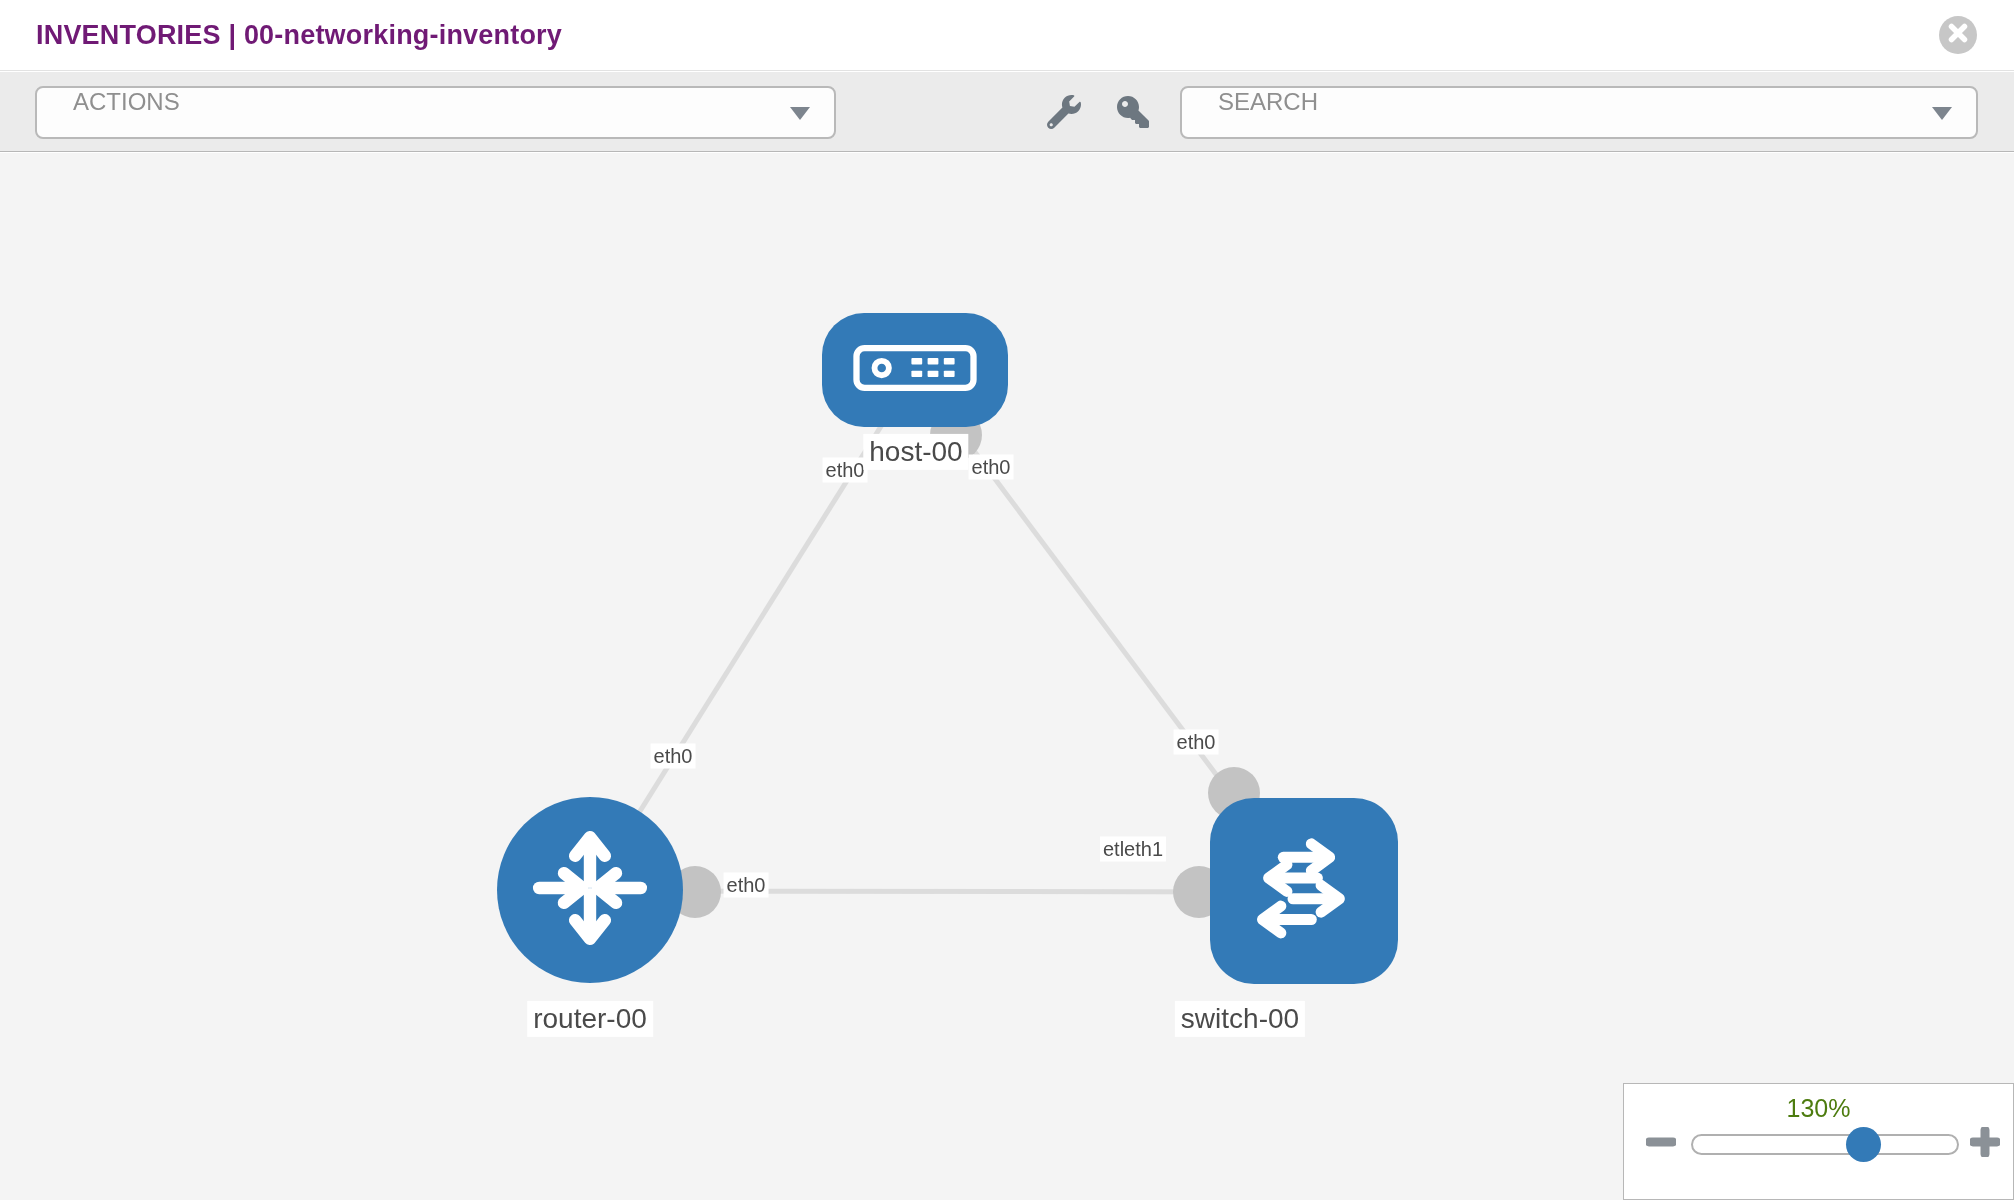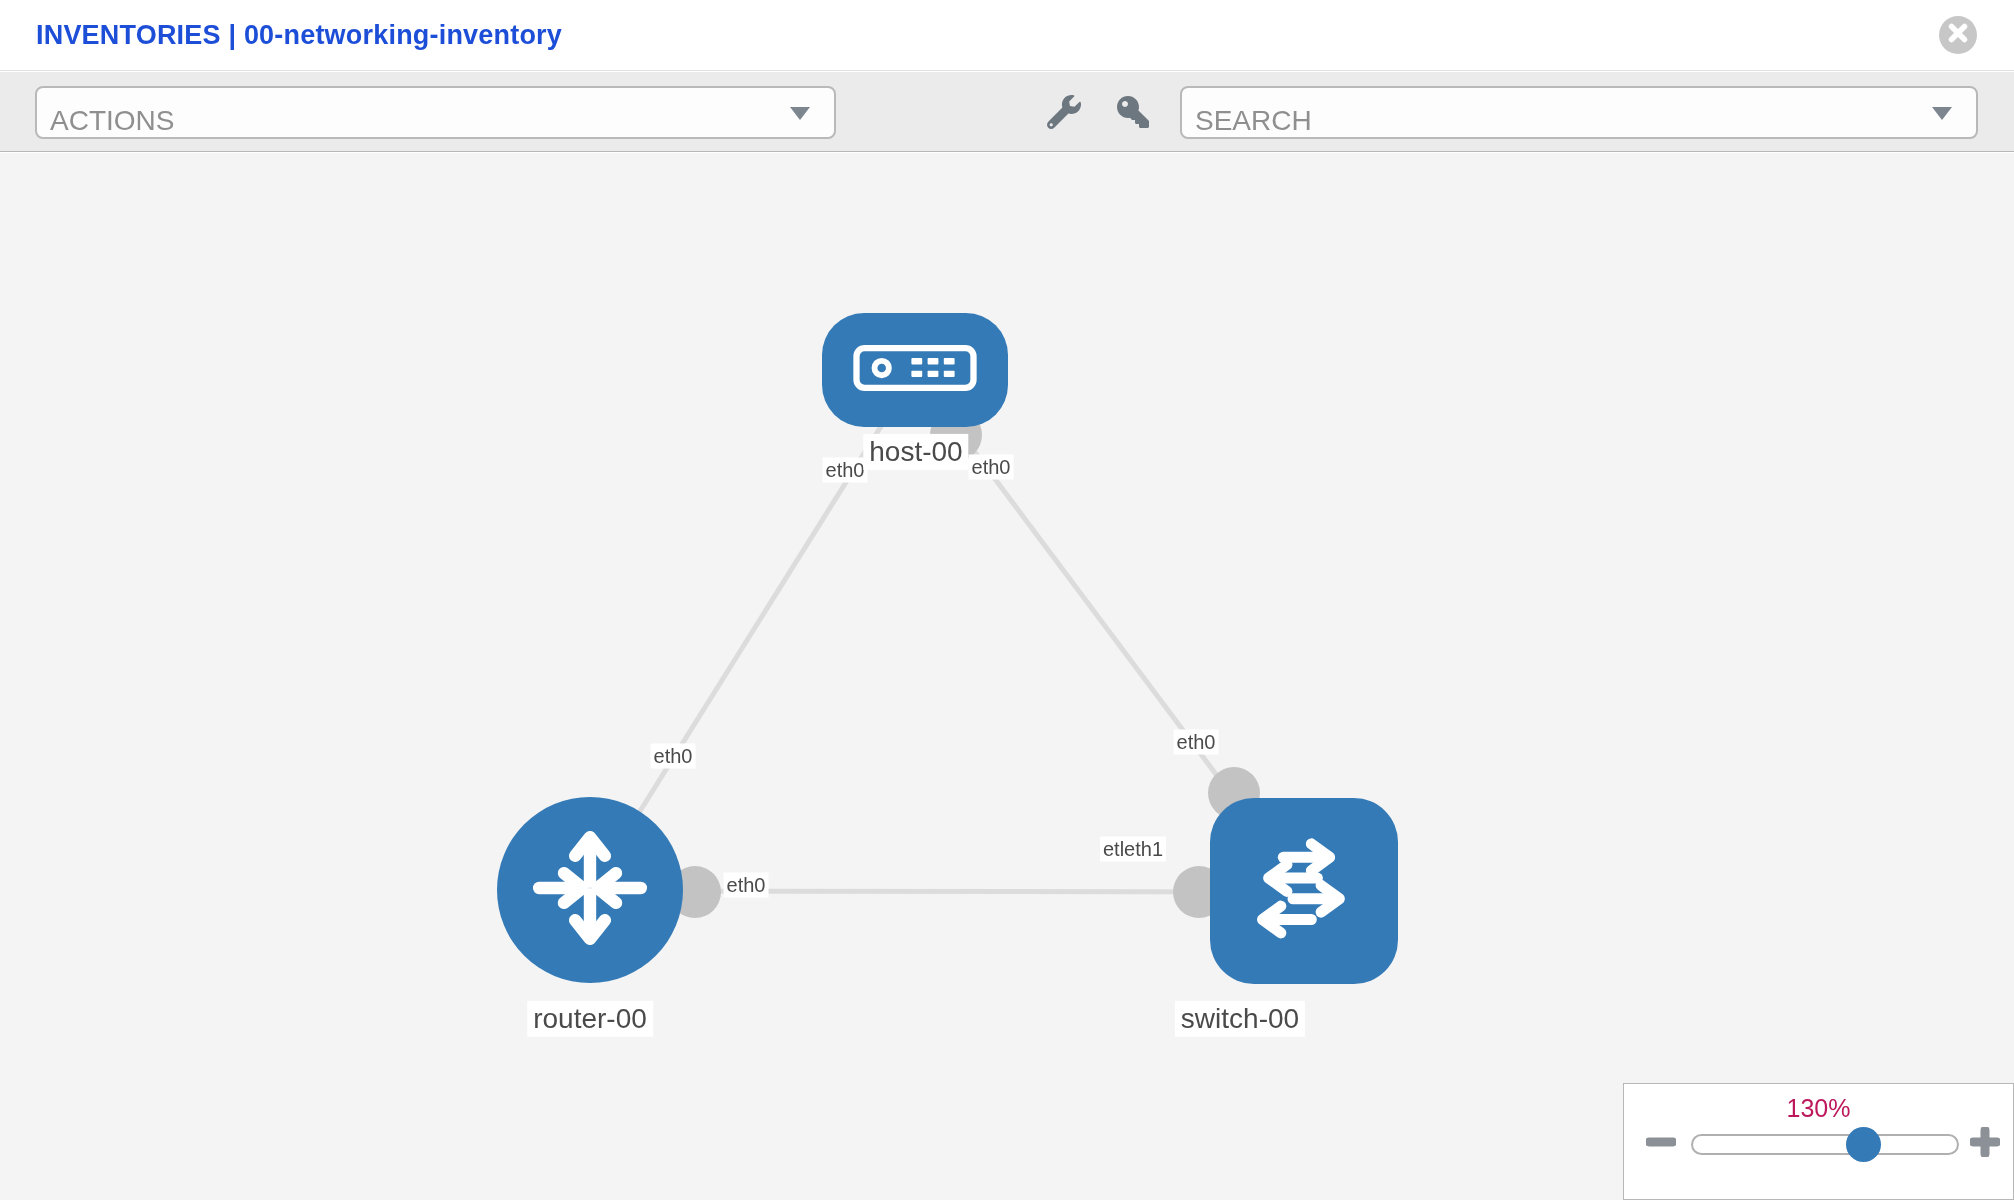--- a/index.html
+++ b/index.html
@@ -4,31 +4,31 @@
 <style>
   * { margin:0; padding:0; box-sizing:border-box; }
   html,body { width:2014px; height:1200px; overflow:hidden;
               font-family:"Liberation Sans","DejaVu Sans",sans-serif; background:#fff; }
   #app { position:relative; width:2014px; height:1200px; }
 
   
   .header { position:absolute; left:0; top:0; width:2014px; height:71px;
             background:#ffffff; border-bottom:1px solid #e2e2e2; }
   .title  { position:absolute; left:36px; top:50%; transform:translateY(-50%);
-            font-size:27px; font-weight:bold; color:#1d4ed8; letter-spacing:0.2px; }
+            font-size:27px; font-weight:bold; color:#701a75; letter-spacing:0.2px; }
   .close-btn { position:absolute; right:37px; top:16px; width:38px; height:38px;
                border-radius:50%; background:#c7c7c7; display:flex;
                align-items:center; justify-content:center; cursor:pointer; }
 
   
   .toolbar { position:absolute; left:0; top:72px; width:2014px; height:80px;
              background:#ebebeb; border-bottom:1px solid #b7b7b7; }
   .select  { position:absolute; top:14px; height:53px; background:#fdfdfd;
              border:2px solid #b9b9b9; border-radius:8px; display:flex;
-             align-items:flex-end; padding:0 13px; font-size:28px; color:#8f8f8f;
+             align-items:flex-start; padding:0 36px; font-size:24px; color:#8f8f8f;
              cursor:pointer; }
   .select .caret { position:absolute; right:24px; top:50%; margin-top:-6px;
                    width:0; height:0; border-left:10px solid transparent;
                    border-right:10px solid transparent; border-top:13px solid #7d858e; }
   #actions-dd { left:35px;  width:801px; }
   #search-dd  { left:1180px; width:798px; }
   .tool-btn { position:absolute; top:20px; width:50px; height:44px; display:flex;
               align-items:center; justify-content:center; cursor:pointer; }
   #wrench-btn { left:1039px; }
   #key-btn    { left:1108px; }
@@ -47,21 +47,21 @@
 
   .lbl { position:absolute; transform:translate(-50%,-50%); background:#ffffff;
          color:#4a4a4a; white-space:nowrap; line-height:1.15; }
   .node-lbl { font-size:28px; padding:2px 6px; }
   .port-lbl { font-size:20px; padding:1px 3px;text-align:right; }
 
   
   .zoom-panel { position:absolute; left:1623px; top:1083px; width:391px; height:117px;
                 background:#ffffff; border:1px solid #b7b7b7; }
   .zoom-level { position:absolute; left:0; top:10px; width:100%; text-align:center;
-                font-size:25px; color:#be185d; }
+                font-size:25px; color:#4d7c0f; }
   .zoom-btn { position:absolute; top:44px; width:34px; height:32px; display:flex;
               align-items:center; justify-content:center; cursor:pointer; }
   #zoom-out { left:20px; }
   #zoom-in  { left:344px; }
   .zoom-btn svg path { stroke:#8b9197; stroke-width:9; }
   .slider-track { position:absolute; left:67px; top:50px; width:268px; height:21px;
                   background:#ffffff; border:2px solid #b0b0b0; border-radius:11px;
                   cursor:pointer; }
   .slider-thumb { position:absolute; left:222px; top:43px; width:35px; height:35px;
                   border-radius:50%; background:#337ab7; cursor:pointer; }

